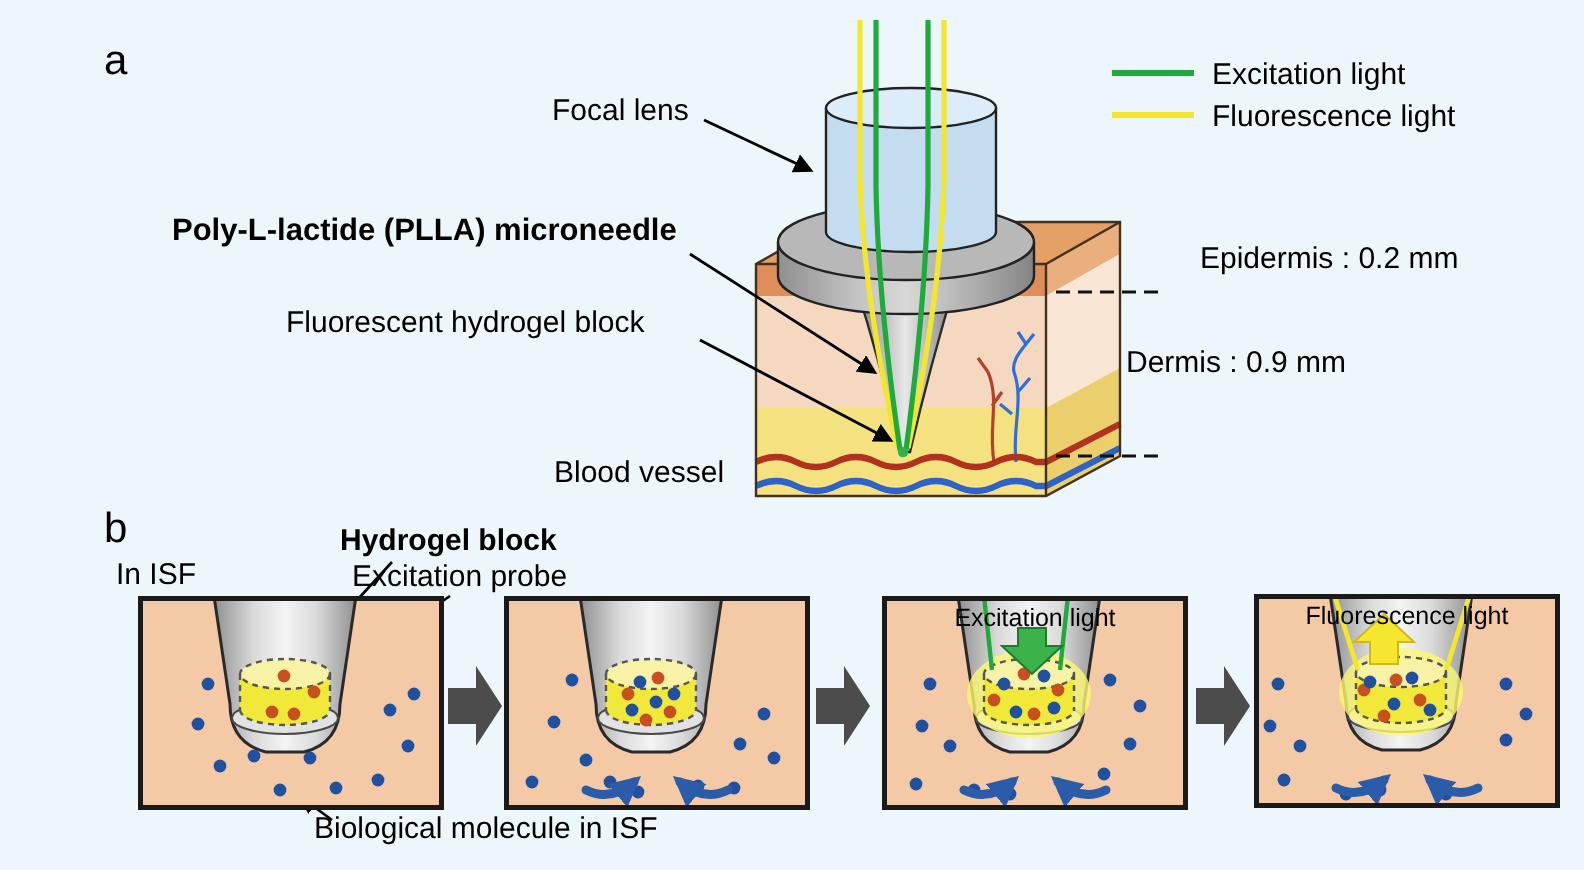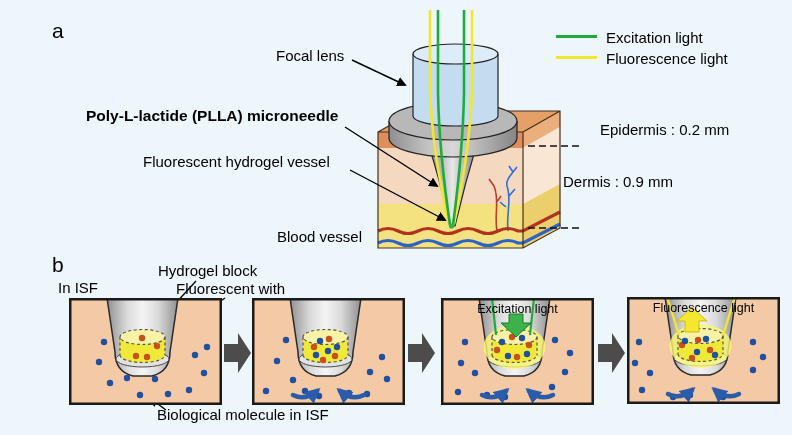--- a/index.html
+++ b/index.html
@@ -297,31 +297,31 @@
       <path d="M112,97 Q100,103 88,93" marker-end="url(#mBlue)"></path>
     </g>
     <rect x="1.25" y="1.25" width="150.5" height="104.5" fill="none" stroke="#1a1a1a" stroke-width="2.5"></rect>
   </svg>
 
   <div class="txt panel-letter" style="left:52px; top:22px;">a</div>
   <div class="txt" style="left:276px; top:47px;">Focal lens</div>
   <div class="txt two-line" style="left:86px; top:106px;">
     <span>Poly-L-lactide (PLLA) microneedle</span><br>
   </div>
-  <div class="txt" style="left:143px; top:153px;">Fluorescent hydrogel vessel</div>
+  <div class="txt" style="left:143px; top:153px;">Fluorescent hydrogel block</div>
   <div class="txt" style="left:277px; top:228px;">Blood vessel</div>
   <div class="txt" style="left:562px; top:121px;margin-left:38px;">Epidermis : 0.2 mm</div>
   <div class="txt" style="left:563px; top:173px;">Dermis : 0.9 mm</div>
 
   <div class="legend-swatch sw-green" style="left:556px; top:35px;"></div>
   <div class="txt" style="left:606px; top:29px;">Excitation light</div>
   <div class="legend-swatch sw-yellow" style="left:556px; top:56px;"></div>
   <div class="txt" style="left:606px; top:50px;">Fluorescence light</div>
 
   <div class="txt panel-letter" style="left:52px; top:256px;">b</div>
   <div class="txt" style="left:58px;  top:279px;">In ISF</div>
-  <div class="txt" style="left:158px; top:262px;">Hydrogel block</div>
-  <div class="txt" style="left:176px; top:280px;">Fluorescent with</div>
+  <div class="txt" style="left:170px; top:262px;font-weight:bold;">Hydrogel block</div>
+  <div class="txt" style="left:176px; top:280px;">Excitation probe</div>
   <div class="txt" style="left:157px; top:406px;text-align:right;">Biological molecule in ISF</div>
   <div class="txt overlay-label" style="left:444px; top:300px; width:147px;">Excitation light</div>
   <div class="txt overlay-label" style="left:630px; top:299px; width:147px;">Fluorescence light</div>
 
 </div>
 
 </body></html>

